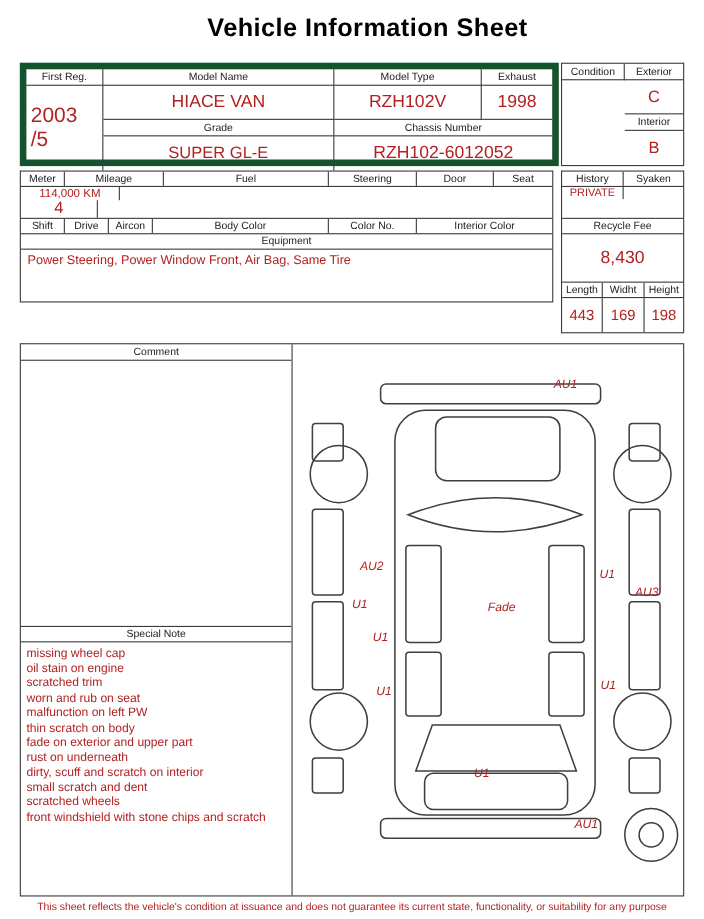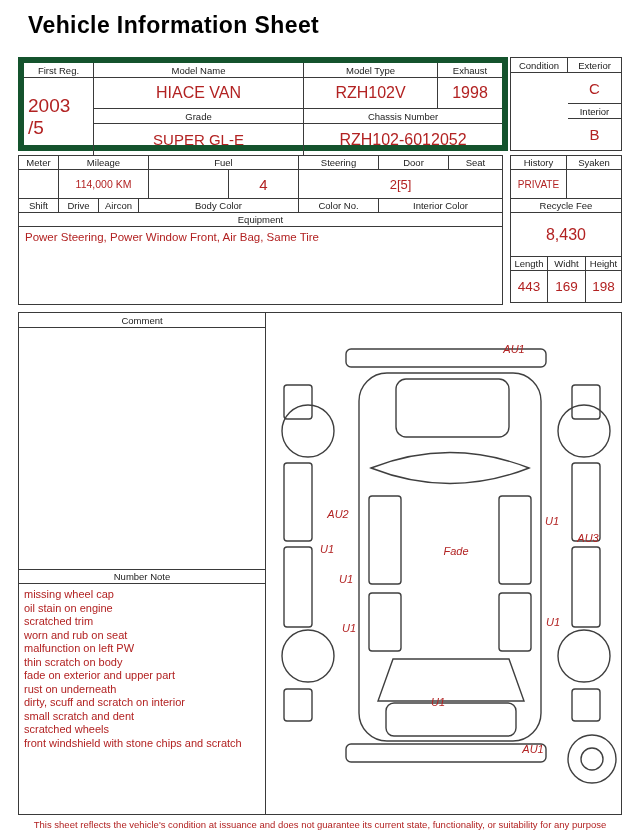--- a/index.html
+++ b/index.html
@@ -1,38 +1,38 @@
 <!DOCTYPE html>
 <html><head>
 <meta charset="utf-8">
 <style>
   * { box-sizing: border-box; margin: 0; padding: 0; }
   html,body { width:640px; height:835px; background:#ffffff; font-family:"Liberation Sans", sans-serif; color:#1a1a1a; }
   .page { position:relative; width:640px; height:835px; overflow:hidden; }
-  .title { position:absolute; top:12px; left:0; width:100%; text-align:left; font-size:23px; font-weight:600; letter-spacing:0.4px; color:#000;padding-left:28px; }
+  .title { position:absolute; top:12px; left:0; width:100%; text-align:center; font-size:23px; font-weight:600; letter-spacing:0.4px; color:#000;padding-left:28px; }
 
   
   .hdr { font-size:9.5px; color:#222; display:flex; align-items:center; justify-content:center; border-right:1px solid #3a3a3a; border-bottom:1px solid #3a3a3a; overflow:hidden; }
   .val { color:#b22222; display:flex; align-items:center; justify-content:center; border-right:1px solid #3a3a3a; border-bottom:1px solid #3a3a3a; overflow:hidden; }
   .no-r { border-right:none !important; }
   .no-b { border-bottom:none !important; }
 
   
   .t1-left { position:absolute; left:18px; top:57px; width:490px; height:94px; border:6px solid #14532d; display:grid; grid-template-columns:70px 210px 134px 1fr; grid-template-rows:15px 31px 15px 31px; }
   .t1-right { position:absolute; left:510px; top:57px; width:112px; height:94px; border:1px solid #3a3a3a; display:grid; grid-template-columns:57px 1fr; grid-template-rows:15px 31px 15px 31px; }
   .firstreg-val { white-space:pre-line; font-size:19px; line-height:1.12; justify-content:flex-start; padding-left:4px; }
   .fs16 { font-size:16px; } .fs15 { font-size:15px; } .fs21 { font-size:21px; } .fs13 { font-size:13px; }
 
   
-  .t2-left { position:absolute; left:18px; top:155px; width:485px; height:150px; border:1px solid #3a3a3a; display:flex; flex-direction:column; }
+  .t2-left { position:absolute; left:18px; top:155px; width:485px; height:120px; border:1px solid #3a3a3a; display:flex; flex-direction:column; }
   .t2-right { position:absolute; left:510px; top:155px; width:112px; height:148px; border:1px solid #3a3a3a; display:flex; flex-direction:column; }
   .row { display:flex; border-bottom:1px solid #3a3a3a; }
   .row:last-child { border-bottom:none; }
   .row .hdr, .row .val { border-bottom:none; }
-  .h14 { height:14px; } .h29 { height:29px; } .h44 { height:44px; }
+  .h14 { height:14px; } .h29 { height:29px;flex-direction:column; } .h44 { height:44px; }
   .grow { flex:1; }
   .equip-val { font-size:11.5px; justify-content:flex-start; align-items:flex-start; padding:4px 6px; }
   .fs10 { font-size:10px; } .fs11 { font-size:10.5px; } .fs14 { font-size:13.5px; }
 
   
   .main-box { position:absolute; left:18px; top:312px; width:604px; height:503px; border:1px solid #3a3a3a; }
   .left-panel { position:absolute; left:0; top:0; width:247px; height:100%; border-right:1px solid #3a3a3a; display:flex; flex-direction:column; }
   .panel-hdr { height:15px; font-size:9.5px; display:flex; align-items:center; justify-content:center; color:#222; }
   .comment-hdr { border-bottom:1px solid #3a3a3a; }
   .comment-body { height:241px; }
@@ -135,21 +135,21 @@
       <div class="val fs14" style="width:38px">169</div>
       <div class="val fs14 no-r grow">198</div>
     </div>
   </div>
 
   <div class="main-box">
 
     <div class="left-panel">
       <div class="panel-hdr comment-hdr">Comment</div>
       <div class="comment-body"></div>
-      <div class="panel-hdr note-hdr">Number Note</div>
+      <div class="panel-hdr note-hdr">Special Note</div>
       <div class="notes">
         <div class="note">missing wheel cap</div>
         <div class="note">oil stain on engine</div>
         <div class="note">scratched trim</div>
         <div class="note">worn and rub on seat</div>
         <div class="note">malfunction on left PW</div>
         <div class="note">thin scratch on body</div>
         <div class="note">fade on exterior and upper part</div>
         <div class="note">rust on underneath</div>
         <div class="note">dirty, scuff and scratch on interior</div>

